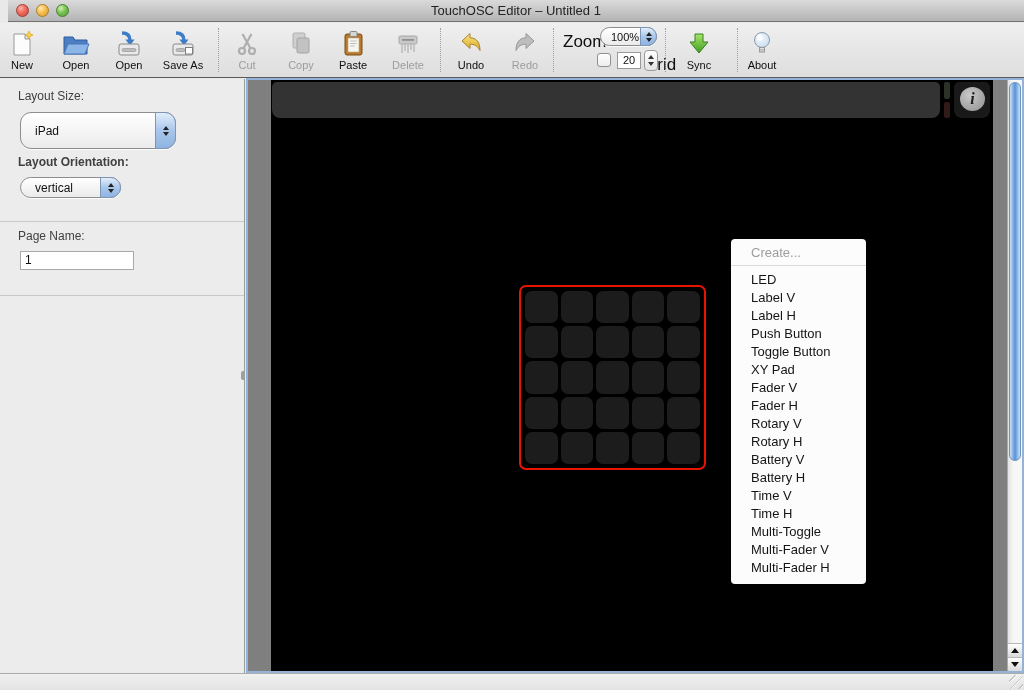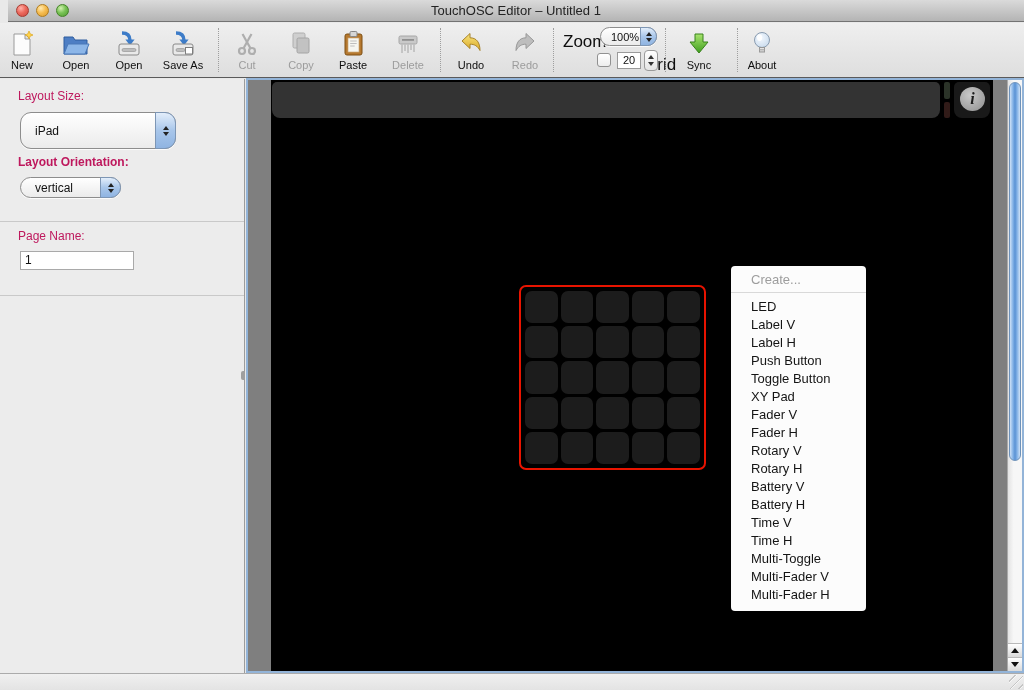--- a/index.html
+++ b/index.html
@@ -40,21 +40,21 @@
   .numfield { position:absolute; background:#fff; border:1px solid #9a9a9a; font-size:11px; color:#111;
     text-align:center; line-height:15px; }
   .stepper { position:absolute; width:14px; height:21px; border:1px solid #9a9a9a; border-radius:4px;
     background:linear-gradient(#fff,#e4e4e4); display:flex; flex-direction:column; align-items:center; justify-content:center; }
   .stepper .tri-up { border-bottom-color:#333; margin-bottom:3px; }
   .stepper .tri-down { border-top-color:#333; }
 
   
   .sidebar { position:absolute; left:0; top:79px; width:245px; bottom:17px;
     background:#ececec; border-right:1px solid #9b9b9b; }
-  .sb-label { position:absolute; left:18px; font-size:12px; color:#be185d; }
+  .sb-label { position:absolute; left:18px; font-size:12px; color:#404040; }
   .sb-divider { position:absolute; left:0; right:0; height:0; border-top:1px solid #c9c9c9; }
   .sb-input { position:absolute; background:#fff; border:1px solid #a9a9a9; font-size:12px; color:#111;
     padding-left:4px; }
   .sb-dimple { position:absolute; right:-1px; width:4px; height:9px; background:#9f9f9f; border-radius:2px 0 0 2px; }
 
   
   .canvas { position:absolute; left:246px; top:78px; right:0; bottom:17px;
     background:#7f7f7f; border:2px solid #93b4d8; }
   .layout-black { position:absolute; left:23px; top:0; right:29px; bottom:0; background:#000; }
 
@@ -81,21 +81,21 @@
   .sb-arrow { position:absolute; left:0; right:0; height:14px;
     background:linear-gradient(#ffffff,#dadada); border-top:1px solid #b9b9b9;
     display:flex; align-items:center; justify-content:center; }
   .sb-arrow .tri-up, .sb-arrow .tri-down { border-left-width:4px; border-right-width:4px; }
   .sb-arrow .tri-up { border-bottom:5px solid #111; margin:0; }
   .sb-arrow .tri-down { border-top:5px solid #111; }
 
   
   .menu { position:absolute; left:731px; top:239px; width:135px; background:#fcfcfc;
     border-radius:4px; box-shadow:0 1px 0 rgba(0,0,0,.25), 0 10px 26px rgba(0,0,0,.55), 0 0 0 1px rgba(0,0,0,.12);
-    padding-bottom:7px;margin-top:27px; }
+    padding-bottom:7px; }
   .menu-title { font-size:13px; color:#9d9d9d; padding:6px 0 5px 20px; }
   .menu-sep { border-top:1px solid #d9d9d9; }
   .menu-items { padding-top:5px; }
   .menu-item { font-size:13px; color:#151515; line-height:18px; padding-left:20px; white-space:nowrap; }
 
   
   .statusbar { position:absolute; left:0; right:0; bottom:0; height:17px;
     background:linear-gradient(#f0f0f0,#e3e3e3); border-top:1px solid #ababab; }
   .resize-grip { position:absolute; right:1px; bottom:1px; width:14px; height:14px;
     background:repeating-linear-gradient(135deg, transparent 0 4px, #bdbdbd 4px 5px, rgba(255,255,255,.8) 5px 6px); opacity:.8; }

